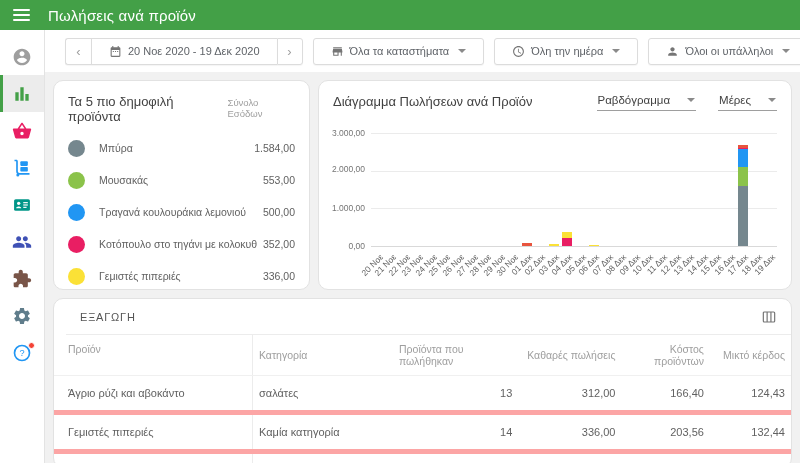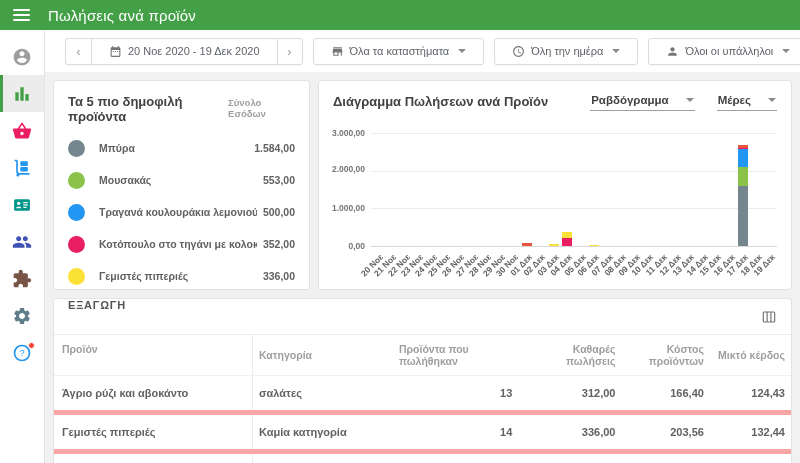--- a/index.html
+++ b/index.html
@@ -31,21 +31,21 @@
   .btn svg { width:13px; height:13px; flex-shrink:0; }
   .btn-group { display:inline-flex; }
   .btn-group .btn { border-radius:0; border-right-width:0; }
   .btn-group .btn:first-child { border-radius:3px 0 0 3px; }
   .btn-group .btn:last-child { border-radius:0 3px 3px 0; border-right-width:1px; }
   .arrow-btn { width:26px; justify-content:center; color:#9e9e9e; font-size:13px; padding:0; }
   .caret { width:0; height:0; border-left:4px solid transparent; border-right:4px solid transparent; border-top:4px solid #8a8a8a; margin-left:3px; }
 
   .content { padding:8px; flex:1; min-height:0; }
   .row { display:flex; gap:8px; }
-  .card { background:#fff; border:1px solid #e2e2e2; border-radius:3px;font-weight:bold; }
+  .card { background:#fff; border:1px solid #e2e2e2; border-radius:10px; }
 
   
   .card-top5 { width:257px; height:210px; flex-shrink:0; }
   .card-head { display:flex; justify-content:space-between; align-items:baseline; padding:13px 14px 8px 14px; }
   .card-title { font-size:13px; color:#424242; }
   .card-sub { font-size:9.5px; color:#9e9e9e; }
   .p-row { display:flex; align-items:center; padding:0 14px; height:32px; }
   .dot { width:17px; height:17px; border-radius:50%; margin-right:14px; flex-shrink:0; }
   .p-name { flex:1; font-size:10.5px; color:#616161; white-space:nowrap; overflow:hidden; }
   .p-val { font-size:10.5px; color:#616161; margin-left:6px; }
@@ -62,29 +62,29 @@
   .gridline.zero { background:#d9d9d9; }
   .ytick { position:absolute; right:100%; margin-right:6px; font-size:8.5px; color:#757575; white-space:nowrap; transform:translateY(-50%); }
   .bar { position:absolute; bottom:0; width:10px; display:flex; flex-direction:column; transform:translateX(-50%); }
   .bar > div { width:100%; }
   .xlabels { position:absolute; left:40px; right:6px; top:125px; height:40px; }
   .xlabel { position:absolute; top:0; font-size:8.5px; color:#616161; white-space:nowrap;
             transform:translateX(-100%) rotate(-45deg); transform-origin:100% 0; }
 
   
   .card-table { margin-top:8px; height:170px; overflow:hidden; }
-  .table-head { height:36px; display:flex; justify-content:space-between; padding:0 14px; border-bottom:1px solid #ececec; }
+  .table-head { height:36px; display:flex; align-items:center; justify-content:space-between; padding:0 14px; border-bottom:1px solid #ececec;margin-left:12px; }
   .export-label { font-size:11px; letter-spacing:.8px; color:#555; cursor:pointer; }
   .cols-btn { cursor:pointer; display:flex; align-items:center; }
   .cols-btn svg { width:16px; height:16px; }
   .tgrid-row { display:grid; grid-template-columns:27% 19% 17% 14% 12% 11%; align-items:center; }
   .th-row { border-bottom:1px solid #f0f0f0; }
   .th-cell { font-size:10.5px; color:#9e9e9e; padding:8px 6px; }
   .td-cell { font-size:11px; color:#616161; padding:0 6px; height:34px; display:flex; align-items:center; }
-  .cell-first { padding-left:8px; border-right:1px solid #ececec; height:100%; }
+  .cell-first { padding-left:14px; border-right:1px solid #ececec; height:100%; }
   .al-r { justify-content:flex-end; text-align:right; }
   .body-row { border-bottom:5px solid #fca5a5; }
 </style>
 </head>
 <body>
 
 <header class="app-header">
   <div class="hamburger">
       <span></span>
       <span></span>

